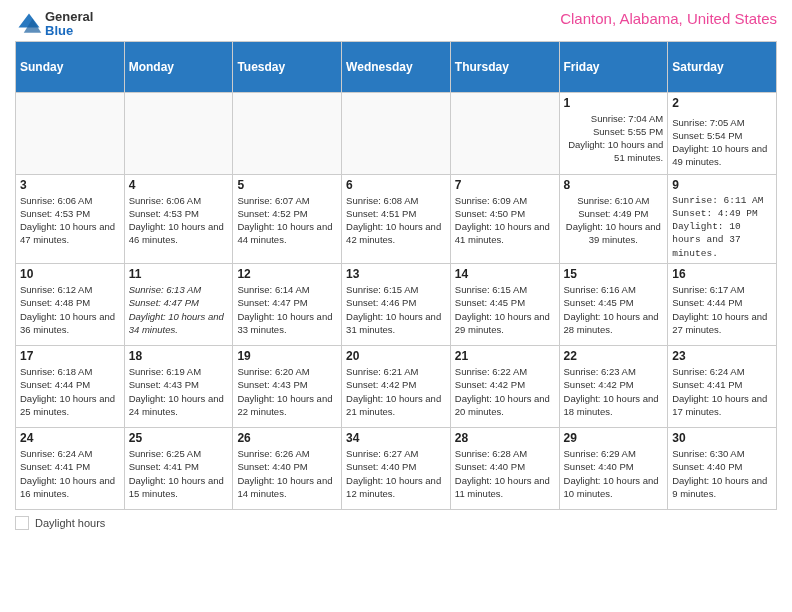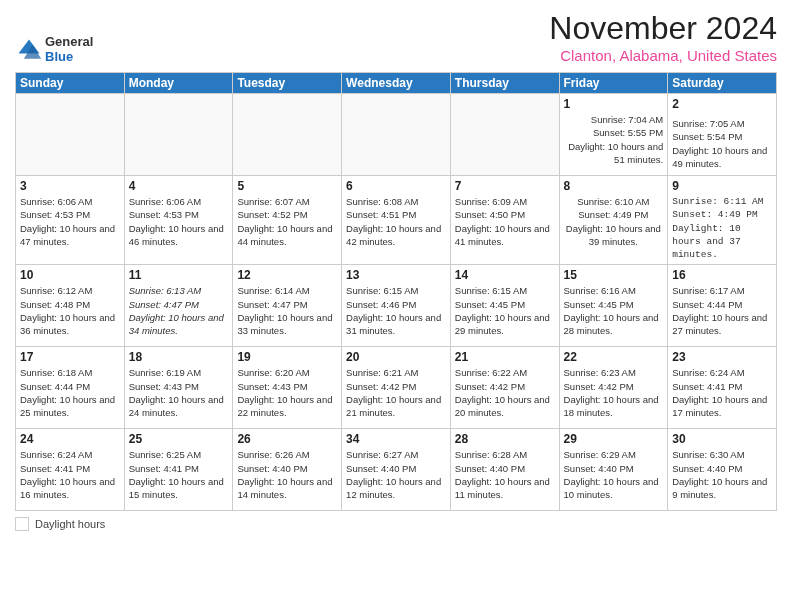--- a/index.html
+++ b/index.html
@@ -11,22 +11,22 @@
       overflow: hidden;
     }
     .page {
       width: 792px;
       height: 612px;
       padding: 10px 15px;
     }
     .header {
       display: flex;
       justify-content: space-between;
-      align-items: flex-end;
-      margin-bottom: 8px;
+      align-items: flex-start;
+      margin-bottom: 2px;
     }
     .logo {
       display: flex;
       align-items: center;
       gap: 2px;
     }
     .logo-text {
       display: flex;
       flex-direction: column;
       font-size: 13px;
@@ -54,21 +54,21 @@
     .calendar {
       width: 100%;
       border-collapse: collapse;
       table-layout: fixed;
     }
     .calendar th {
       background: #2979c0;
       color: #fff;
       font-size: 12px;
       font-weight: bold;
-      padding: 3px 4px;
+      padding: 18px 4px;
       border: 1px solid #ccc;
       text-align: left;
     }
     .calendar td {
       border: 1px solid #ccc;
       vertical-align: top;
       padding: 3px 4px;
       height: 82px;
       font-size: 10px;
       color: #333;
@@ -114,21 +114,20 @@
       <svg class="logo-icon" viewBox="0 0 32 32">
         <polygon points="16,4 28,20 4,20" fill="#2979c0"></polygon>
         <polygon points="20,10 30,26 10,26" fill="#1a5fa0" opacity="0.7"></polygon>
       </svg>
       <div class="logo-text">
         <span class="logo-general">General</span>
         <span class="logo-blue">Blue</span>
       </div>
     </div>
     <div class="title-block">
-      <div class="month-title">November 2024</div>
       <div class="location">Clanton, Alabama, United States</div>
     </div>
   </div>
 
   <table class="calendar">
     <thead>
       <tr>
       <th>Sunday</th>
           <th>Monday</th>
           <th>Tuesday</th>

